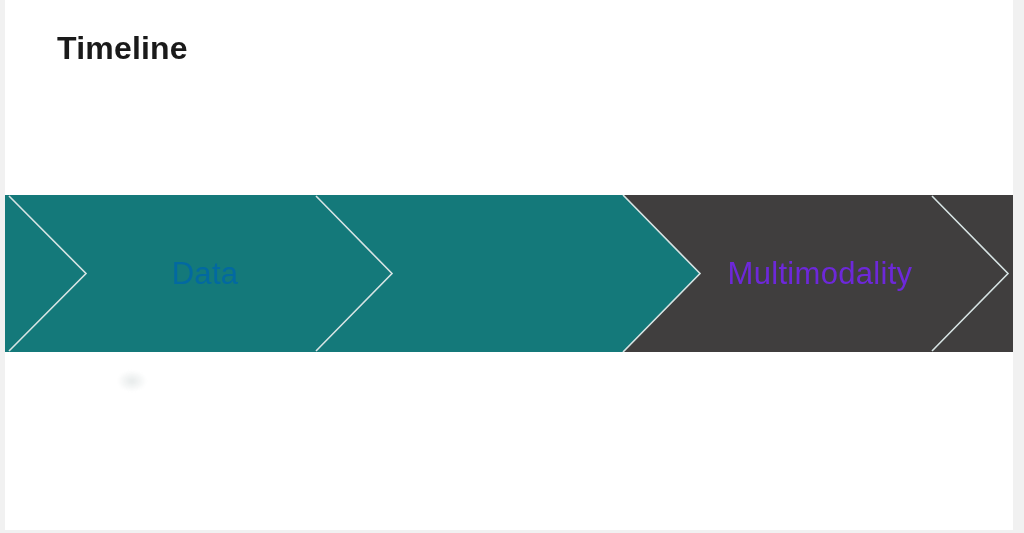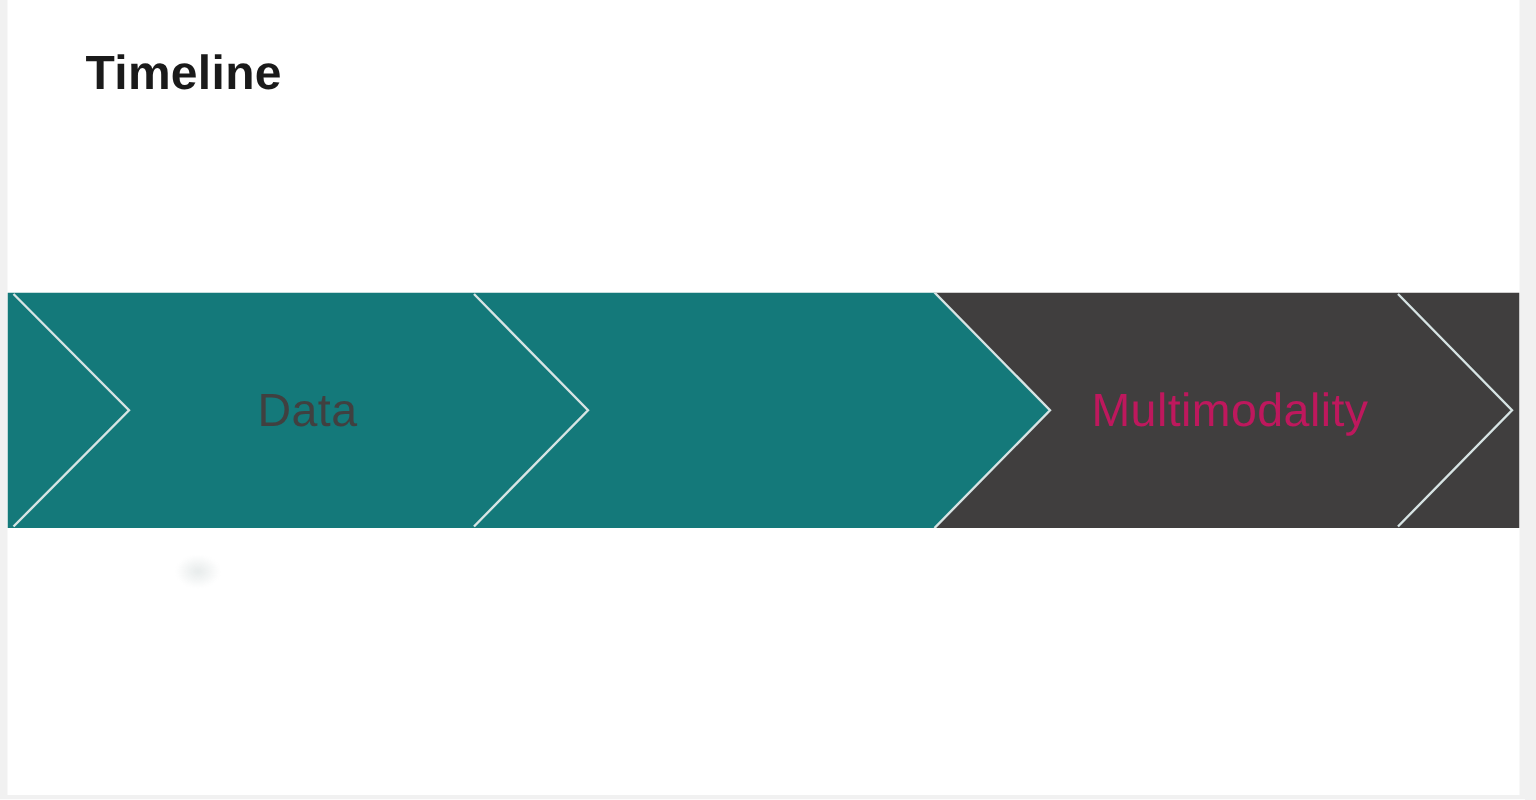--- a/index.html
+++ b/index.html
@@ -53,29 +53,29 @@
     top: 0;
     height: 157px;
     display: flex;
     flex-direction: column;
     align-items: center;
     justify-content: center;
     text-align: center;
     font-size: 31px;
     font-weight: 300;
     line-height: 43px;
-    color: #404040;
+    color: #0369a1;
     letter-spacing: 0.3px;
     pointer-events: none;
   }
   .seg-label span { display: block; }
 
   .label-seg1 { left: 50px;  width: 300px; }
   .label-seg2 { left: 360px; width: 300px; }
-  .label-seg3 { left: 655px; width: 320px; color: #be185d; }
+  .label-seg3 { left: 655px; width: 320px; color: #6d28d9; }
 
   .smudge {
     position: absolute;
     left: 112px;
     top: 370px;
     width: 30px;
     height: 22px;
     border-radius: 50% 60% 40% 50%;
     background: radial-gradient(ellipse at center, #c9d2d2 0%, rgba(201,210,210,0) 70%);
     opacity: 0.45;

